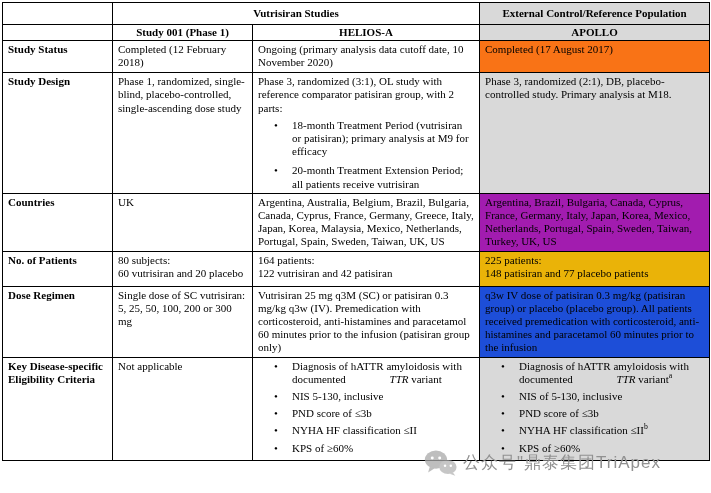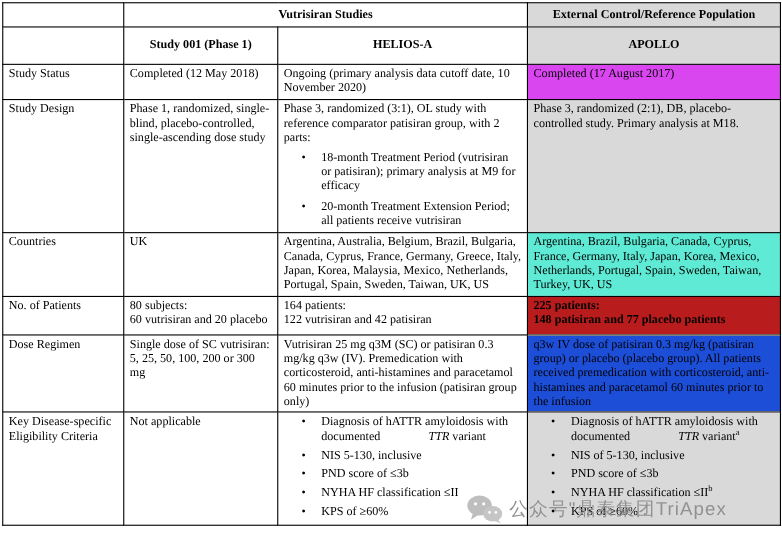--- a/index.html
+++ b/index.html
@@ -21,29 +21,29 @@
     font-size: 11px;
     line-height: 1.2;
     overflow: hidden;
   }
   .doc-table th { font-weight: bold; text-align: center; vertical-align: middle; padding: 1px 15px; }
   .c-label  { width: 110px; }
   .c-s1     { width: 140px; }
   .c-helios { width: 227px; }
   .c-apollo { width: 230px; }
   tr.h1 { height: 22px; }
-  tr.h2 { height: 34px; }
+  tr.h2 { height: 16px; }
   tr.r-status { height: 32px; }
   tr.r-pop { height: 32px; }
   tr.r-design { height: 116px; }
   tr.r-countries { height: 58px; }
   tr.r-patients { height: 35px; }
   tr.r-dose { height: 70px; }
   tr.r-elig { height: 103px; }
-  td.label { font-weight: normal; }
+  td.label { font-weight: bold; }
   td.ws { white-space: pre-line; }
   .col-apollo { background: #d9d9d9; }
   .bullets { margin-top: 4px; }
   .bullet { display: flex; padding-left: 16px; }
   .bullet .bm { flex: 0 0 18px; }
   .bullet .bt { flex: 1 1 auto; }
   .gap-lg .bullet + .bullet { margin-top: 6px; }
   .gap-sm .bullet + .bullet { margin-top: 4px; }
   .bt i { font-style: italic; margin-left: 41px; }
   sup { font-size: 70%; line-height: 0; }
@@ -77,23 +77,23 @@
       <th></th>
       <th>Study 001 (Phase 1)</th>
       <th>HELIOS-A</th>
       <th class="col-apollo" style="background: rgb(217, 217, 217);">APOLLO</th>
     </tr>
   </thead>
   <tbody>
 
     <tr class="r-status">
       <td class="label">Study Status</td>
-      <td>Completed (12 May 2018)</td>
+      <td>Completed (12 February 2018)</td>
       <td>Ongoing (primary analysis data cutoff date, 10 November 2020)</td>
-      <td class="col-apollo" style="background: #d946ef;">Completed (17 August 2017)</td>
+      <td class="col-apollo" style="background: #f97316;">Completed (17 August 2017)</td>
     </tr>
 
 
     <tr class="r-design">
       <td class="label">Study Design</td>
       <td>Phase 1, randomized, single-blind, placebo-controlled, single-ascending dose study</td>
       <td>
         <div>Phase 3, randomized (3:1), OL study with reference comparator patisiran group, with 2 parts:</div>
         <div class="bullets gap-lg">
           <div class="bullet">
@@ -106,30 +106,30 @@
             </div>
         </div>
       </td>
       <td class="col-apollo" style="background: rgb(217, 217, 217); margin-left: 32px;">Phase 3, randomized (2:1), DB, placebo-controlled study.  Primary analysis at M18.</td>
     </tr>
 
     <tr class="r-countries">
       <td class="label">Countries</td>
       <td>UK</td>
       <td>Argentina, Australia, Belgium, Brazil, Bulgaria, Canada, Cyprus, France, Germany, Greece, Italy, Japan, Korea, Malaysia, Mexico, Netherlands, Portugal, Spain, Sweden, Taiwan, UK, US</td>
-      <td class="col-apollo" style="background: #5eead4; font-family: Liberation Serif, serif;">Argentina, Brazil, Bulgaria, Canada, Cyprus, France, Germany, Italy, Japan, Korea, Mexico, Netherlands, Portugal, Spain, Sweden, Taiwan, Turkey, UK, US</td>
+      <td class="col-apollo" style="background: #a21caf; font-family: Liberation Serif, serif;">Argentina, Brazil, Bulgaria, Canada, Cyprus, France, Germany, Italy, Japan, Korea, Mexico, Netherlands, Portugal, Spain, Sweden, Taiwan, Turkey, UK, US</td>
     </tr>
 
     <tr class="r-patients">
       <td class="label">No. of Patients</td>
       <td class="ws">80 subjects:
 60 vutrisiran and 20 placebo</td>
       <td class="ws">164 patients:
 122 vutrisiran and 42 patisiran</td>
-      <td class="ws col-apollo" style="background: #b91c1c; font-weight: bold;">225 patients:
+      <td class="ws col-apollo" style="background: #eab308;">225 patients:
 148 patisiran and 77 placebo patients</td>
     </tr>
 
     <tr class="r-dose">
       <td class="label">Dose Regimen</td>
       <td class="ws">Single dose of SC vutrisiran:
 5, 25, 50, 100, 200 or 300 mg</td>
       <td>Vutrisiran 25 mg q3M (SC) or patisiran 0.3 mg/kg q3w (IV).  Premedication with corticosteroid, anti-histamines and paracetamol 60 minutes prior to the infusion (patisiran group only)</td>
       <td class="col-apollo" style="background: #1d4ed8;">q3w IV dose of patisiran 0.3 mg/kg (patisiran group) or placebo (placebo group).  All patients received premedication with corticosteroid, anti-histamines and paracetamol 60 minutes prior to the infusion</td>
     </tr>

